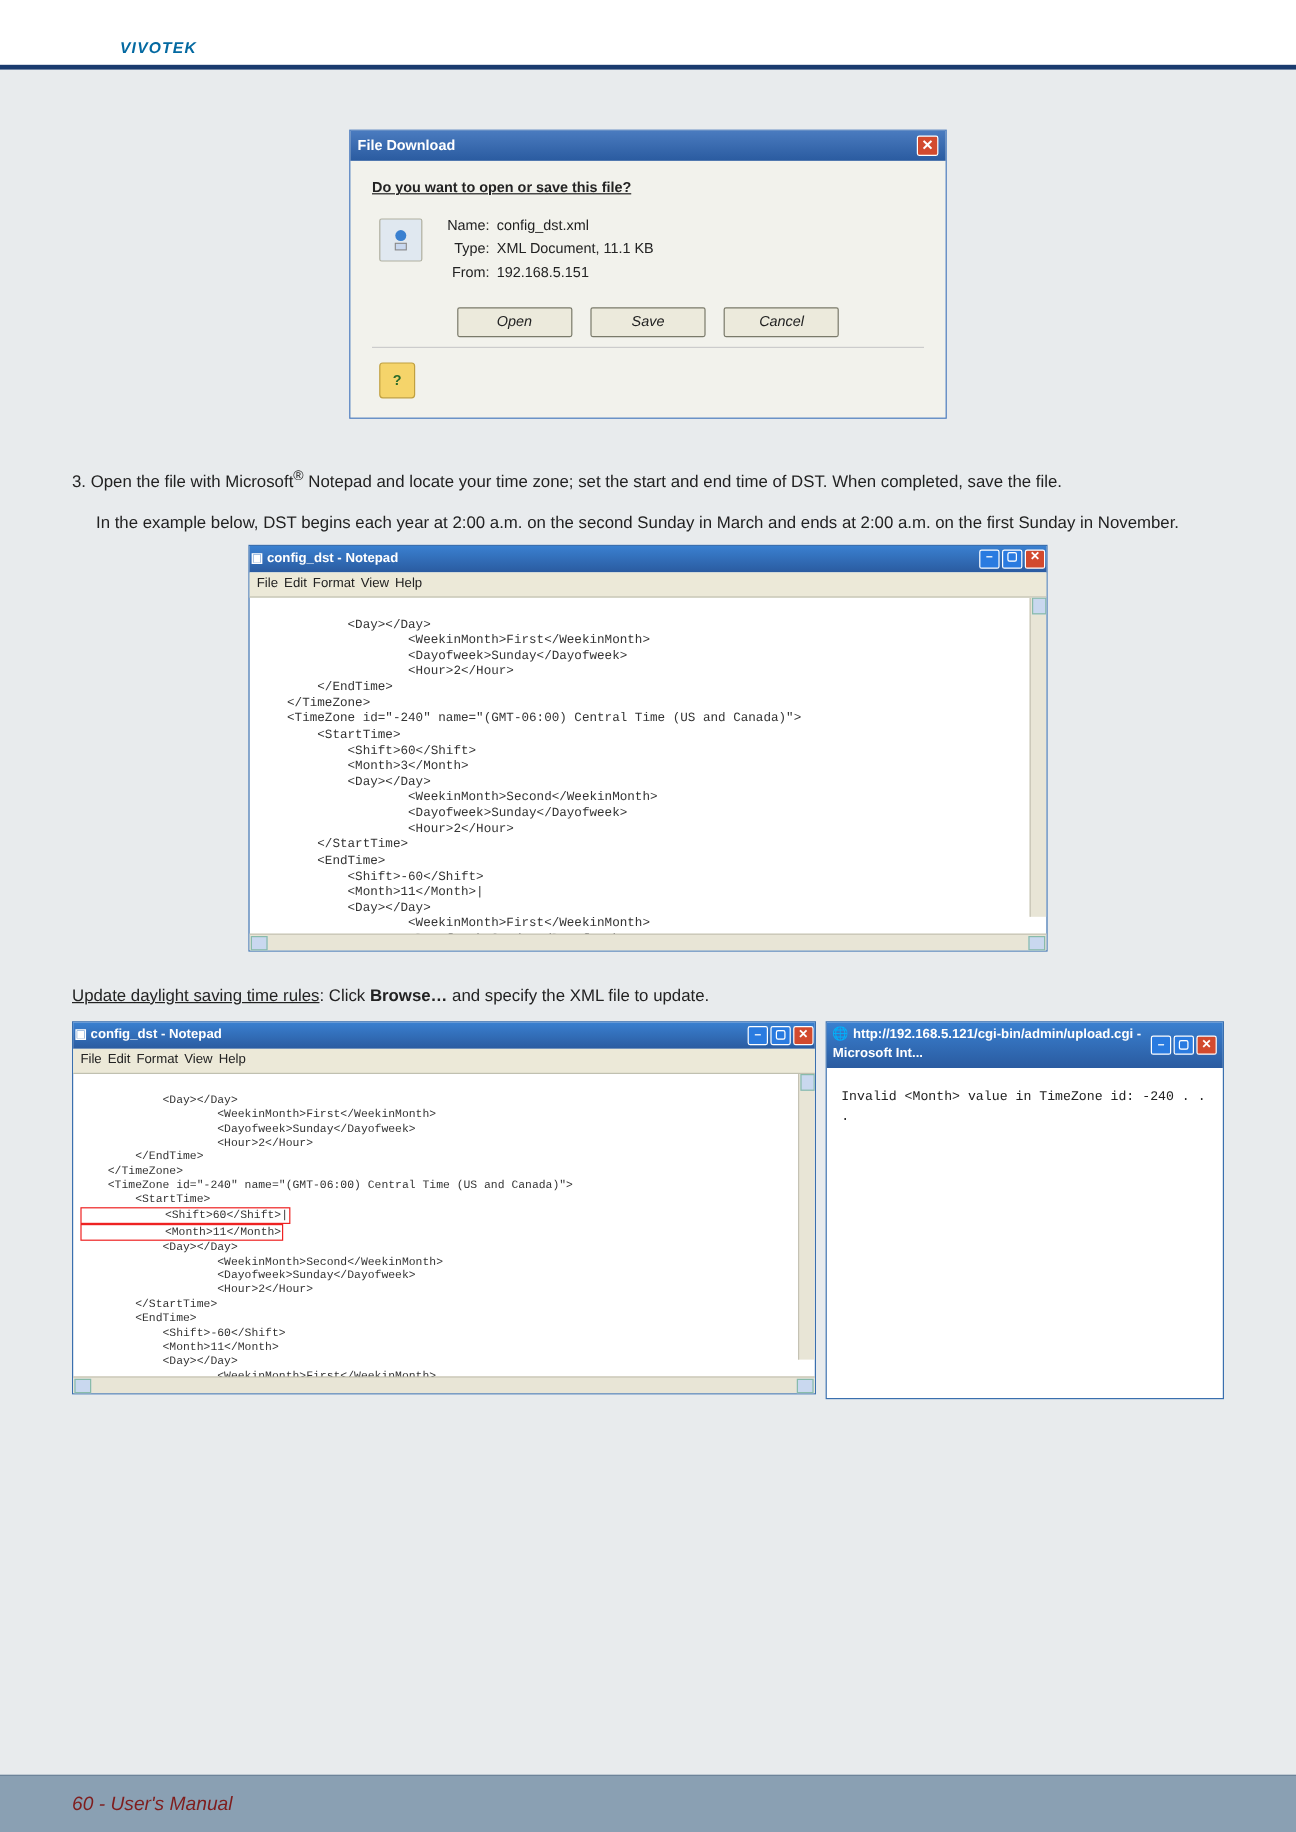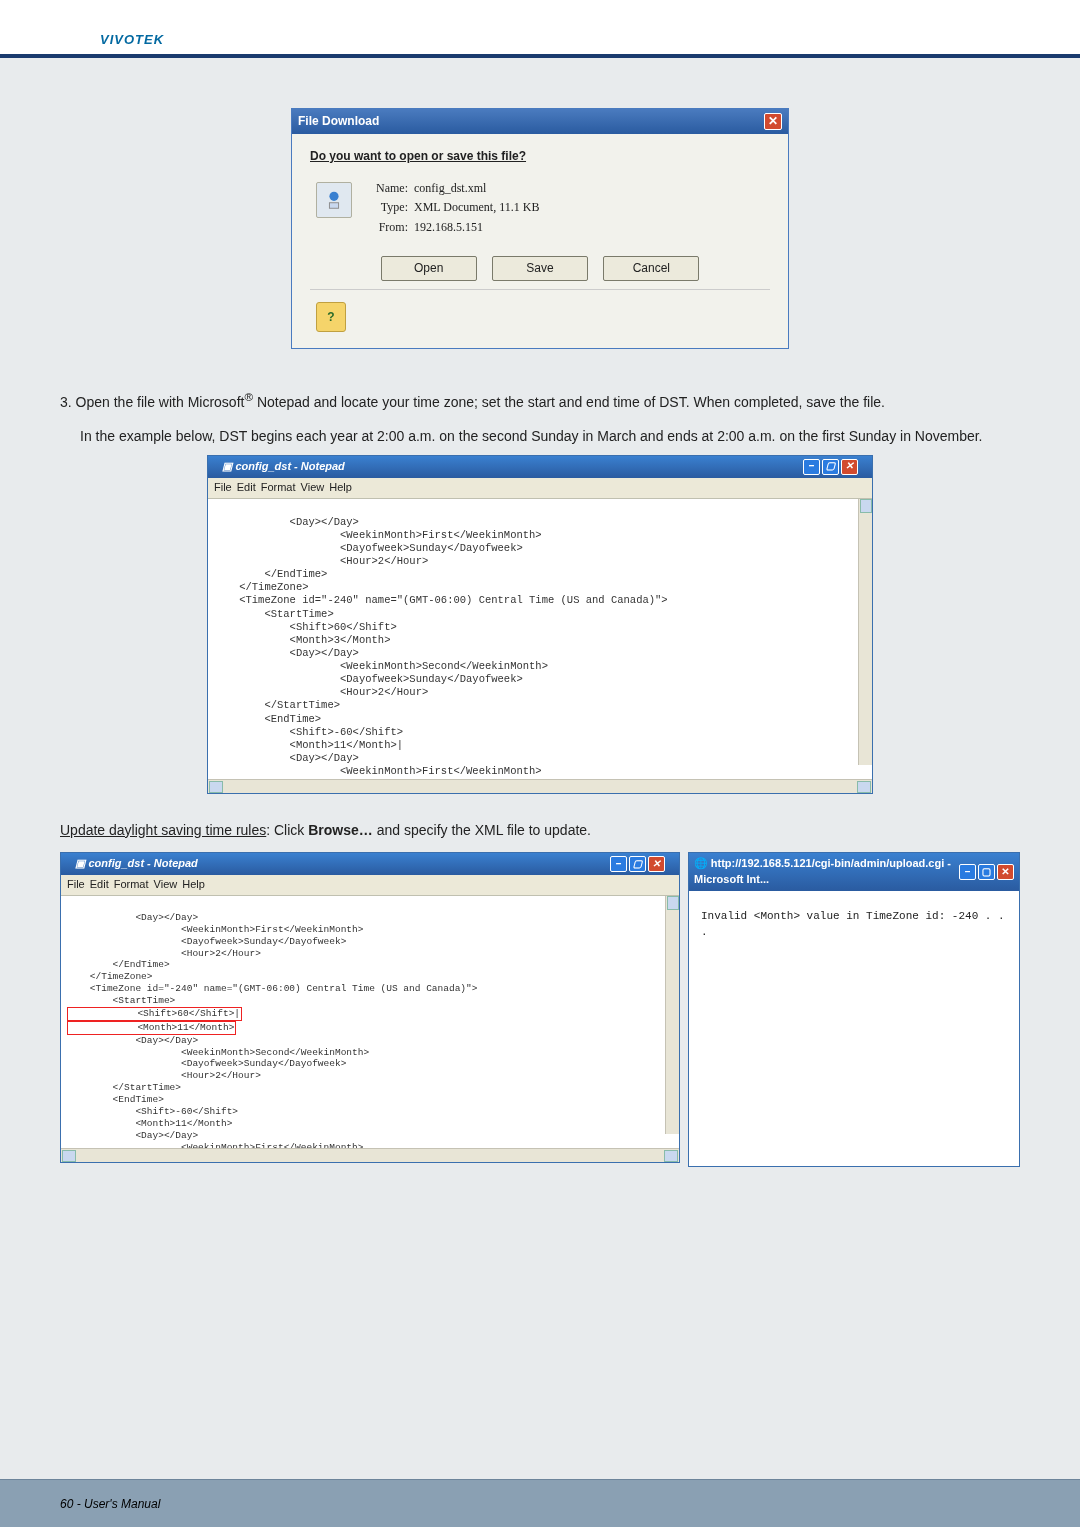--- a/index.html
+++ b/index.html
@@ -56,32 +56,32 @@
     width: 18px; height: 17px;
     background: #d24a2e;
     border: 1px solid #fff;
     color: #fff;
     display: flex; align-items: center; justify-content: center;
     font-size: 12px; font-weight: bold;
     border-radius: 2px;
   }
   .dlg-body { padding: 14px 18px 16px 18px; font-size: 12px; }
   .dlg-q { font-weight: bold; margin-bottom: 12px; text-decoration: underline; }
-  .dlg-row { display:flex;font-family:Liberation Serif, serif; }
+  .dlg-row { display:flex; }
   .dlg-icon {
     width:36px; height:36px; margin: 4px 12px 0 6px;
     border:1px solid #b0b0a0; background:#e0e8f0;
     display:flex; align-items:center; justify-content:center;
     border-radius:2px;
   }
   .dlg-icon svg { width:22px; height:22px; }
   .dlg-info { font-size: 12px; }
   .dlg-info div { margin: 2px 0; }
   .dlg-lbl { display:inline-block; width:44px; text-align:right; margin-right:6px; }
-  .btnrow { text-align: center; margin: 18px 0 6px 0; }
+  .btnrow { text-align: center; margin: 18px 0 6px 0; font-style: italic; }
   .winbtn {
     display:inline-block;
     width:96px;
     padding:3px 0;
     border:1px solid #7a7a6a;
     background:#eceadc;
     font-size:12px;
     margin: 0 6px;
     text-align:center;
     border-radius:2px;
@@ -110,24 +110,23 @@
     border:1px solid #3a6fae;
     text-align:left;
     background:#fff;
     font-family: "Courier New", monospace;
     font-size:10.5px;
   }
   .np-title {
     background: linear-gradient(#3a80d0,#2a5ba0);
     color:#fff;
     font-size:11px; font-weight:bold;
-    padding:3px 14px;
+    padding:3px 1px;
     display:flex; justify-content:space-between; align-items:center;
     font-family: Tahoma, Arial, sans-serif;
-    font-style: italic;
   }
   .title-icons { display:flex; gap:2px; }
   .tbtn {
     width:17px; height:16px;
     border:1px solid #fff; border-radius:2px;
     display:flex; align-items:center; justify-content:center;
     font-size:10px; font-weight:bold;
   }
   .tbtn.min { background:#2a7be0; color:#fff; }
   .tbtn.max { background:#2a7be0; color:#fff; }
@@ -180,22 +179,22 @@
   .np-sm { width:620px; }
   .np-sm .np-body { font-size:9.5px; }
   .red-box { border:1.5px solid #e22; padding:0 1px; display:inline-block; }
 
   
   .footer {
     position:absolute;
     bottom:0; left:0; right:0;
     height:48px;
     background:#8aa0b3;
-    color:#000000;
-    font-size:12px;
+    color:#7f1d1d;
+    font-size:16px;
     font-style:italic;
     display:flex;
     align-items:center;
     padding-left:60px;
     border-top:1px solid #6d849a;
   }
 </style>
 </head>
 <body>
 

